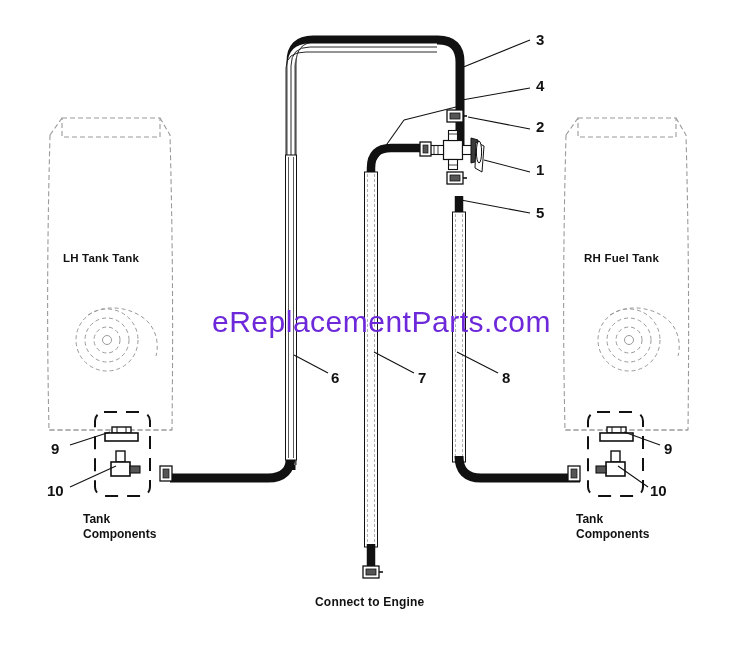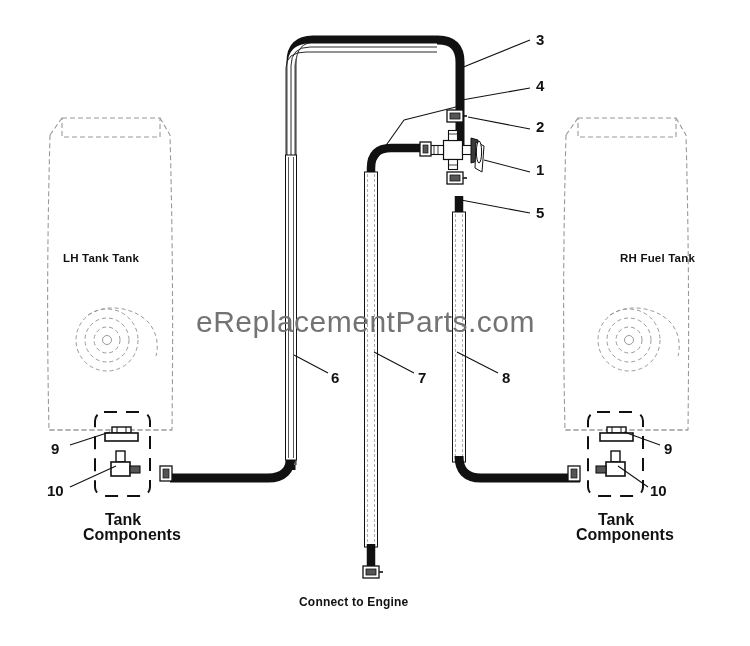--- a/index.html
+++ b/index.html
@@ -34,35 +34,34 @@
   }
   .callout-num {
     font-size: 15px;
     letter-spacing: 0px;
   }
   .tank-name {
     font-size: 11.5px;
     letter-spacing: 0.2px;
   }
   .group-cap {
-    font-size: 16px;
-    text-align: center;
+    font-size: 12px;
     line-height: 15px;
   }
   .engine-cap {
     font-size: 12px;
     letter-spacing: 0.2px;
   }
   .watermark {
     position: absolute;
-    left: 196px;
+    left: 212px;
     top: 305px;
     font-family: "Liberation Sans", sans-serif;
     font-size: 30px;
-    color: #737373;
+    color: #6d28d9;
     letter-spacing: 0.5px;
     white-space: nowrap;
     user-select: none;
   }
 </style>
 </head>
 <body>
 
 <div id="diagram-root">
 
@@ -237,21 +236,21 @@
       <line x1="70" y1="487" x2="116" y2="466"></line>
       <line x1="660" y1="445" x2="624" y2="432"></line>
       <line x1="648" y1="487" x2="618" y2="466"></line>
     </g>
 
   </svg>
 
   <div class="watermark">eReplacementParts.com</div>
 
   <div class="lbl tank-name" style="left:63px; top:252px;">LH Tank Tank</div>
-  <div class="lbl tank-name" style="left:584px; top:252px;margin-left:36px;">RH Fuel Tank</div>
+  <div class="lbl tank-name" style="left:584px; top:252px;">RH Fuel Tank</div>
 
   <div class="lbl callout-num" style="left:536px; top:31px;">3</div>
   <div class="lbl callout-num" style="left:536px; top:77px;">4</div>
   <div class="lbl callout-num" style="left:536px; top:118px;">2</div>
   <div class="lbl callout-num" style="left:536px; top:161px;">1</div>
   <div class="lbl callout-num" style="left:536px; top:204px;">5</div>
 
   <div class="lbl callout-num" style="left:331px; top:369px;">6</div>
   <div class="lbl callout-num" style="left:418px; top:369px;">7</div>
   <div class="lbl callout-num" style="left:502px; top:369px;">8</div>
@@ -264,15 +263,15 @@
   <div class="lbl group-cap" style="left:83px; top:512px; width:80px;">
     <div>Tank</div>
     <div>Components</div>
   </div>
 
   <div class="lbl group-cap" style="left:576px; top:512px; width:80px;">
     <div>Tank</div>
     <div>Components</div>
   </div>
 
-  <div class="lbl engine-cap" style="left:299px; top:595px;">Connect to Engine</div>
+  <div class="lbl engine-cap" style="left:315px; top:595px;">Connect to Engine</div>
 
 </div>
 
 </body></html>

